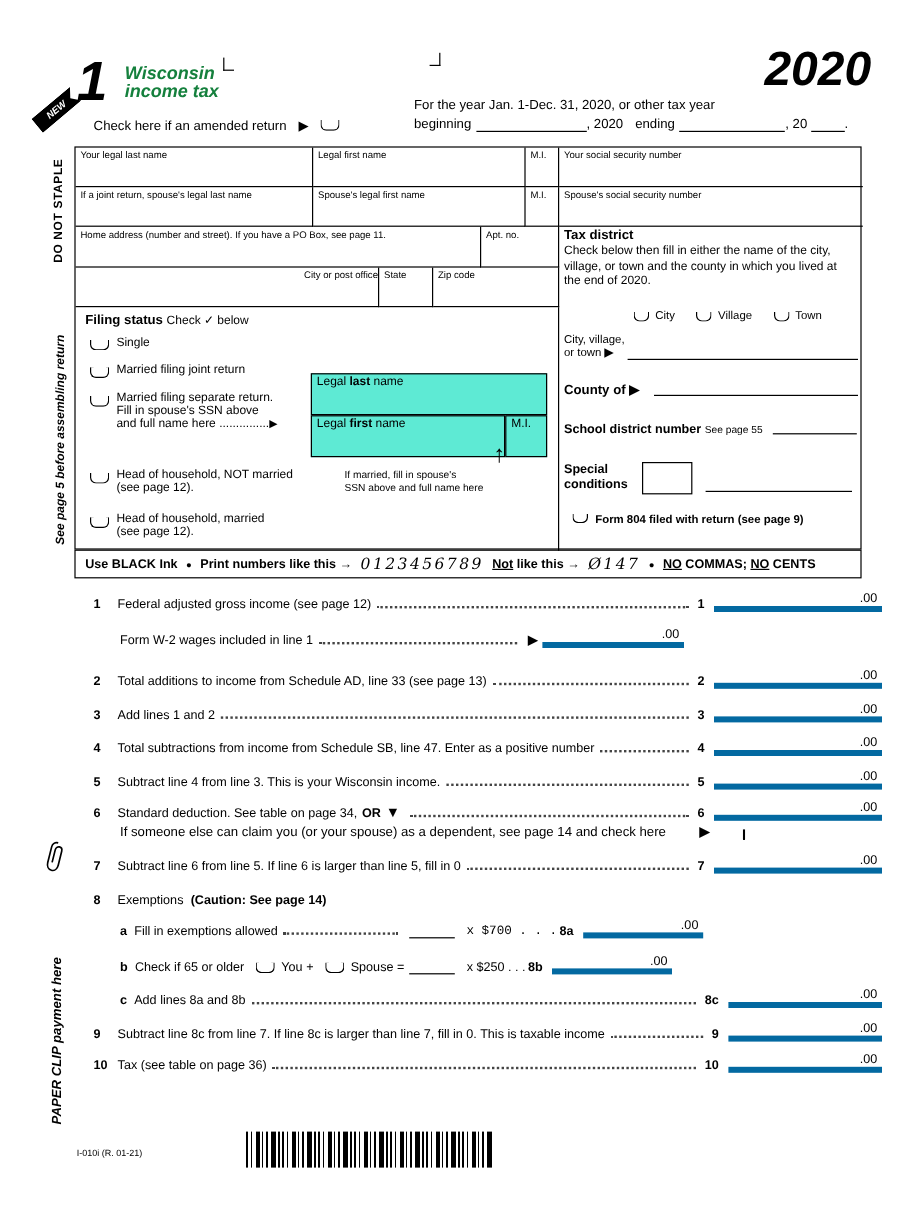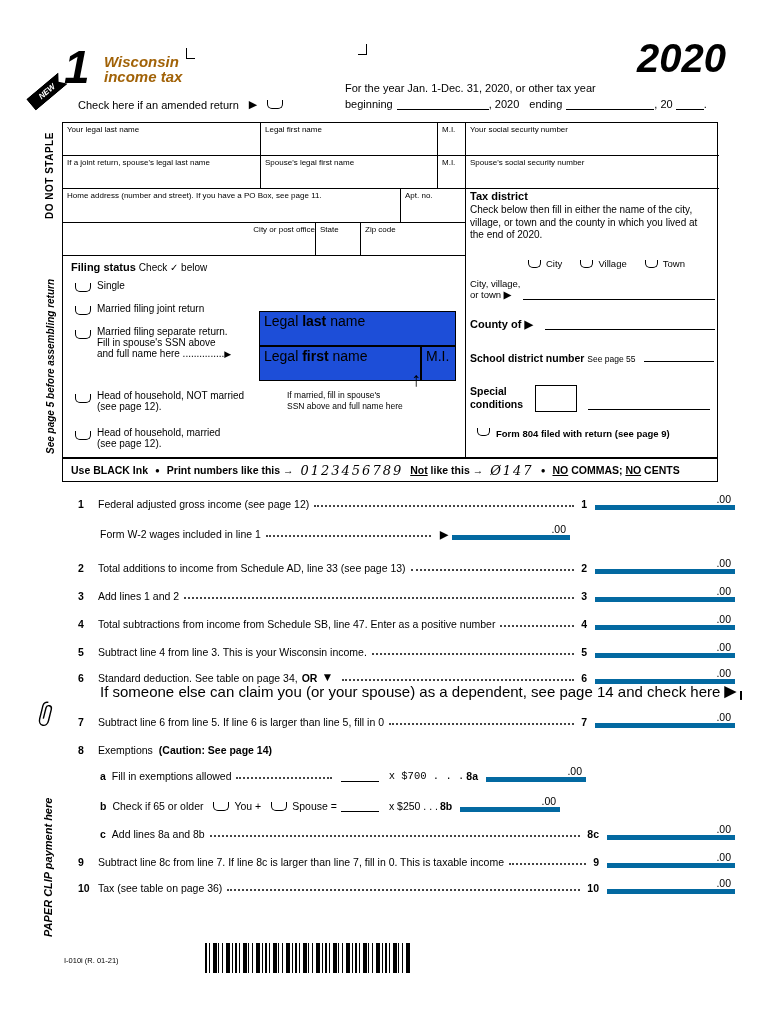--- a/index.html
+++ b/index.html
@@ -5,21 +5,21 @@
   * { margin:0; padding:0; box-sizing:border-box; }
   html,body { background:#fff; }
   .page { position:relative; width:770px; height:1024px; background:#fff;
           font-family:"Liberation Sans", sans-serif; color:#000; overflow:hidden; }
   .abs { position:absolute; }
   .b { font-weight:bold; }
   .u { text-decoration:underline;text-align:center; }
 
   
   .form-num { left:64px; top:40px; font-size:46px; font-weight:bold; font-style:italic; }
-  .form-title { left:104px; top:54px; font-size:15px; line-height:15px; font-weight:bold; font-style:italic; color:#a16207; }
+  .form-title { left:104px; top:54px; font-size:15px; line-height:15px; font-weight:bold; font-style:italic; color:#15803d; }
   .year-big { right:44px; top:36px; font-size:40px; font-weight:bold; font-style:italic; }
   .corner-mark-l { left:186px; top:48px; width:9px; height:11px; border-left:1.5px solid #000; border-bottom:1.5px solid #000; }
   .corner-mark-r { left:358px; top:44px; width:9px; height:11px; border-right:1.5px solid #000; border-bottom:1.5px solid #000; }
   .tax-year-line { left:345px; top:82px; font-size:11px; }
   .amended-row { left:78px; top:98px; font-size:11px; display:flex; align-items:center; gap:6px; }
   .begin-row { left:345px; top:98px; font-size:11px; display:flex; align-items:flex-end; }
   .uline { display:inline-block; border-bottom:1px solid #000; height:12px; }
 
   .new-flag { left:26px; top:84px; width:42px; height:15px; background:#000; color:#fff;
               font-size:8px; font-weight:bold; font-style:italic; text-align:center; line-height:15px;
@@ -37,40 +37,40 @@
   .cell { position:absolute; font-size:8px; padding:2px 0 0 4px; overflow:hidden; }
   .br { border-right:1px solid #000; }
   .bb { border-bottom:1px solid #000; }
 
   .filing { position:absolute; left:0; top:133px; width:403px; height:203px; border-right:1px solid #000; }
   .fs-title { position:absolute; left:8px; top:5px; font-size:11px; }
   .fs-opt { position:absolute; font-size:10px; }
   .cb { display:inline-block; width:16px; height:9px; border:1.2px solid #000; border-top:none;
         border-radius:0 0 5px 5px; background:#fff; vertical-align:-1px; }
   .cb-sm { width:13px; height:8px; }
-  .inner-box { position:absolute; border:1px solid #000; font-size:14px; padding:1px 0 0 4px; background:#1d4ed8; }
+  .inner-box { position:absolute; border:1px solid #000; font-size:10px; padding:1px 0 0 4px; background:#5eead4; }
   .note { position:absolute; font-size:8.5px; line-height:11px; }
 
   
   .inkbar { left:62px; top:458px; width:656px; height:24px; border:1.5px solid #000;
             display:flex; align-items:center; gap:7px; padding:0 8px; font-size:10.5px; }
   .script { font-family:"DejaVu Serif", serif; font-style:italic; font-size:13px; letter-spacing:2px; }
   .bullet { font-size:8px; }
 
   
   .line-row { position:absolute; left:78px; right:35px; display:flex; align-items:flex-end; font-size:10.5px; height:16px; }
   .lnum { width:20px; font-weight:bold; flex:0 0 auto; }
   .lletter { font-weight:bold; margin-right:6px; }
   .ltext { white-space:nowrap; }
   .dots { flex:1 1 auto; min-width:8px; border-bottom:2px dotted #444; margin:0 5px 3px 5px; height:1px; }
   .lref { font-weight:bold; margin:0 8px 0 2px; flex:0 0 auto; }
   .amtline { flex:0 0 auto; width:140px; border-bottom:5px solid #0369a1; text-align:right; padding-right:4px; }
   .blank { flex:0 0 auto; width:38px; border-bottom:1px solid #000; height:12px; margin:0 4px; }
   .arrow { margin:0 4px; }
-  .small { font-size:15px; }
+  .small { font-size:11px;gap:24px; }
 
   
   .form-code { left:64px; top:956px; font-size:7.5px; }
   .barcode { left:205px; top:943px; width:205px; height:30px;
     background:repeating-linear-gradient(90deg,
       #000 0 2px,#fff 2px 4px,#000 4px 5px,#fff 5px 8px,#000 8px 12px,#fff 12px 13px,
       #000 13px 14px,#fff 14px 17px,#000 17px 18px,#fff 18px 21px,#000 21px 25px,#fff 25px 27px,
       #000 27px 28px,#fff 28px 30px); }
 </style>
 </head>

